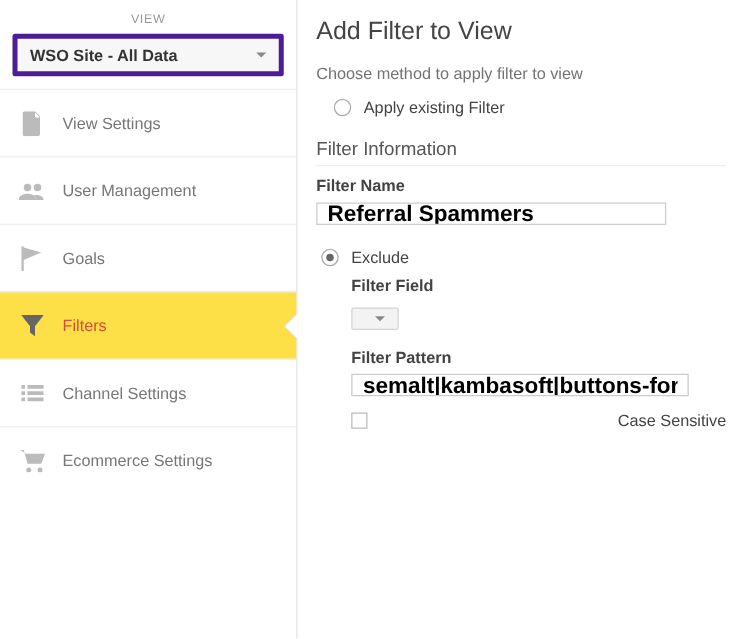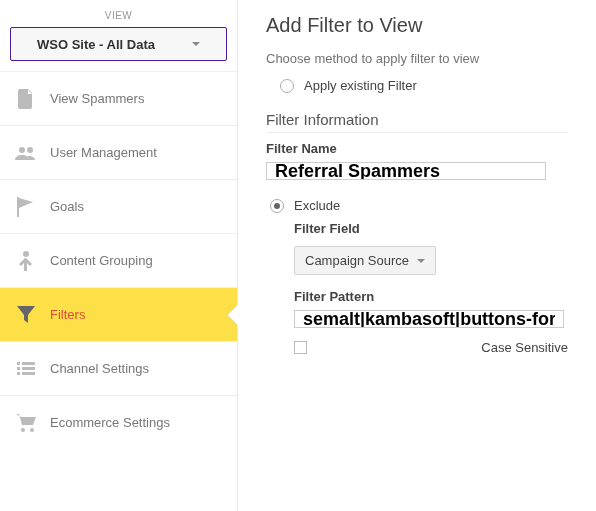--- a/index.html
+++ b/index.html
@@ -1,28 +1,28 @@
 <!DOCTYPE html>
 <html><head>
 <meta charset="utf-8">
 <style>
 * { box-sizing: border-box; margin: 0; padding: 0; }
 body { font-family: Arial, sans-serif; font-size: 13px; color: #434343; background: #fff; width: 596px; height: 511px; overflow: hidden; }
 .container { display: flex; height: 100%; }
 .sidebar { width: 237px; background: #fff; }
 .view-header { padding: 10px 14px 6px; font-size: 10px; color: #999; letter-spacing: 0.5px; text-align: center; }
-.view-select { margin: 0 10px 10px; height: 34px; background: #f7f7f7; border: 1px solid #4c1d95; border-radius: 2px; display: flex; align-items: center; padding: 0 26px; justify-content: space-between; cursor: pointer; }
+.view-select { margin: 0 10px 10px; height: 34px; background: #f7f7f7; border: 4px solid #4c1d95; border-radius: 2px; display: flex; align-items: center; padding: 0 10px; justify-content: space-between; cursor: pointer; }
 .view-select-text { font-weight: bold; font-size: 13px; color: #333; }
 .caret { width: 0; height: 0; border-left: 4px solid transparent; border-right: 4px solid transparent; border-top: 4px solid #888; }
 .nav-item { display: flex; align-items: center; height: 54px; padding: 0 14px; border-top: 1px solid #eee; cursor: pointer; color: #777; position: relative; }
 .nav-item .icon { width: 24px; height: 24px; margin-right: 12px; color: #bbb; display: flex; align-items: center; justify-content: center; }
 .nav-item.active { background: #fde047; color: #dd4b39; }
 .nav-item.active .icon { color: #666; }
 .nav-item.active::after { content: ""; position: absolute; right: -1px; top: 50%; margin-top: -10px; width: 0; height: 0; border-top: 10px solid transparent; border-bottom: 10px solid transparent; border-right: 10px solid #fff; filter: drop-shadow(-1px 0 0 #ddd); }
-.main { flex: 1; border-left: 1px solid #e5e5e5; padding: 14px 28px; }
+.main { flex: 1; border-left: 1px solid #e5e5e5; padding: 14px 15px; }
 h1 { font-size: 20px; font-weight: normal; color: #444; margin-bottom: 14px; }
 .section-label { font-size: 13px; color: #737373; margin-bottom: 12px; }
 .radio-row { display: flex; align-items: center; margin-bottom: 8px; margin-left: 14px; }
 .radio { width: 14px; height: 14px; border: 1px solid #aaa; border-radius: 50%; margin-right: 10px; display: flex; align-items: center; justify-content: center; }
 .radio.checked::after { content: ""; width: 6px; height: 6px; background: #666; border-radius: 50%; }
 .subheading { font-size: 15px; color: #555; margin-top: 18px; margin-bottom: 8px; border-bottom: 1px solid #eee; padding-bottom: 4px; }
 .field-label { font-weight: bold; font-size: 13px; margin-bottom: 6px; display: block; }
 .text-input { width: 280px; height: 18px; border: 1px solid #ccc; padding: 0 8px; font-size: 18px; font-weight: bold; }
 .text-input.wide { width: 270px; }
 .type-group { margin-top: 14px; }
@@ -48,21 +48,21 @@
       <span class="view-select-text">WSO Site - All Data</span>
       <span class="caret"></span>
     </div>
 
     <div class="nav-item">
       <span class="icon">
         <svg width="16" height="20" viewBox="0 0 16 20">
             <path fill="currentColor" d="M2 0h8l4 4v14a2 2 0 0 1-2 2H2a2 2 0 0 1-2-2V2a2 2 0 0 1 2-2zm8 1v4h4l-4-4z"></path>
           </svg>
       </span>
-      <span>View Spammers</span>
+      <span>View Settings</span>
     </div>
 
     <div class="nav-item">
       <span class="icon">
         <svg width="22" height="14" viewBox="0 0 22 14">
             <circle fill="currentColor" cx="7" cy="4" r="3"></circle>
             <circle fill="currentColor" cx="15" cy="4" r="3"></circle>
             <path fill="currentColor" d="M0 14c0-3 3-5 7-5s7 2 7 5H0zm14-4c2 0 6 1 6 4h-6c0-1.5-.5-3-2-4h2z"></path>
           </svg>
       </span>
@@ -71,29 +71,20 @@
 
     <div class="nav-item">
       <span class="icon">
         <svg width="18" height="20" viewBox="0 0 18 20">
             <path fill="currentColor" d="M0 0h2v20H0V0zm2 1l14 4-14 6V1z"></path>
           </svg>
       </span>
       <span>Goals</span>
     </div>
 
-    <div class="nav-item">
-      <span class="icon">
-        <svg width="18" height="20" viewBox="0 0 18 20">
-            <circle fill="currentColor" cx="9" cy="3" r="3"></circle>
-            <path fill="currentColor" d="M9 7l6 6-2 2-3-3v8H7v-8l-3 3-2-2 6-6z"></path>
-          </svg>
-      </span>
-      <span>Content Grouping</span>
-    </div>
 
     <div class="nav-item active">
       <span class="icon">
         <svg width="18" height="18" viewBox="0 0 18 18">
             <path fill="currentColor" d="M0 0h18L11 9v8l-4-3V9L0 0z"></path>
           </svg>
       </span>
       <span>Filters</span>
     </div>
 
@@ -139,21 +130,20 @@
 
 
     <div class="exclude-block">
       <div class="radio-row" style="margin-left:4px">
         <span class="radio checked"></span>
         <span>Exclude</span>
       </div>
       <div class="sub-indent">
         <label class="field-label">Filter Field</label>
         <div class="dropdown">
-          <span>Campaign Source</span>
           <span class="caret"></span>
         </div>
 
         <div class="pattern-block">
           <label class="field-label">Filter Pattern</label>
           <input class="text-input wide" type="text" value="semalt|kambasoft|buttons-for-website|best-se" style="">
         </div>
       </div>
 
       <div class="checkbox-row">

